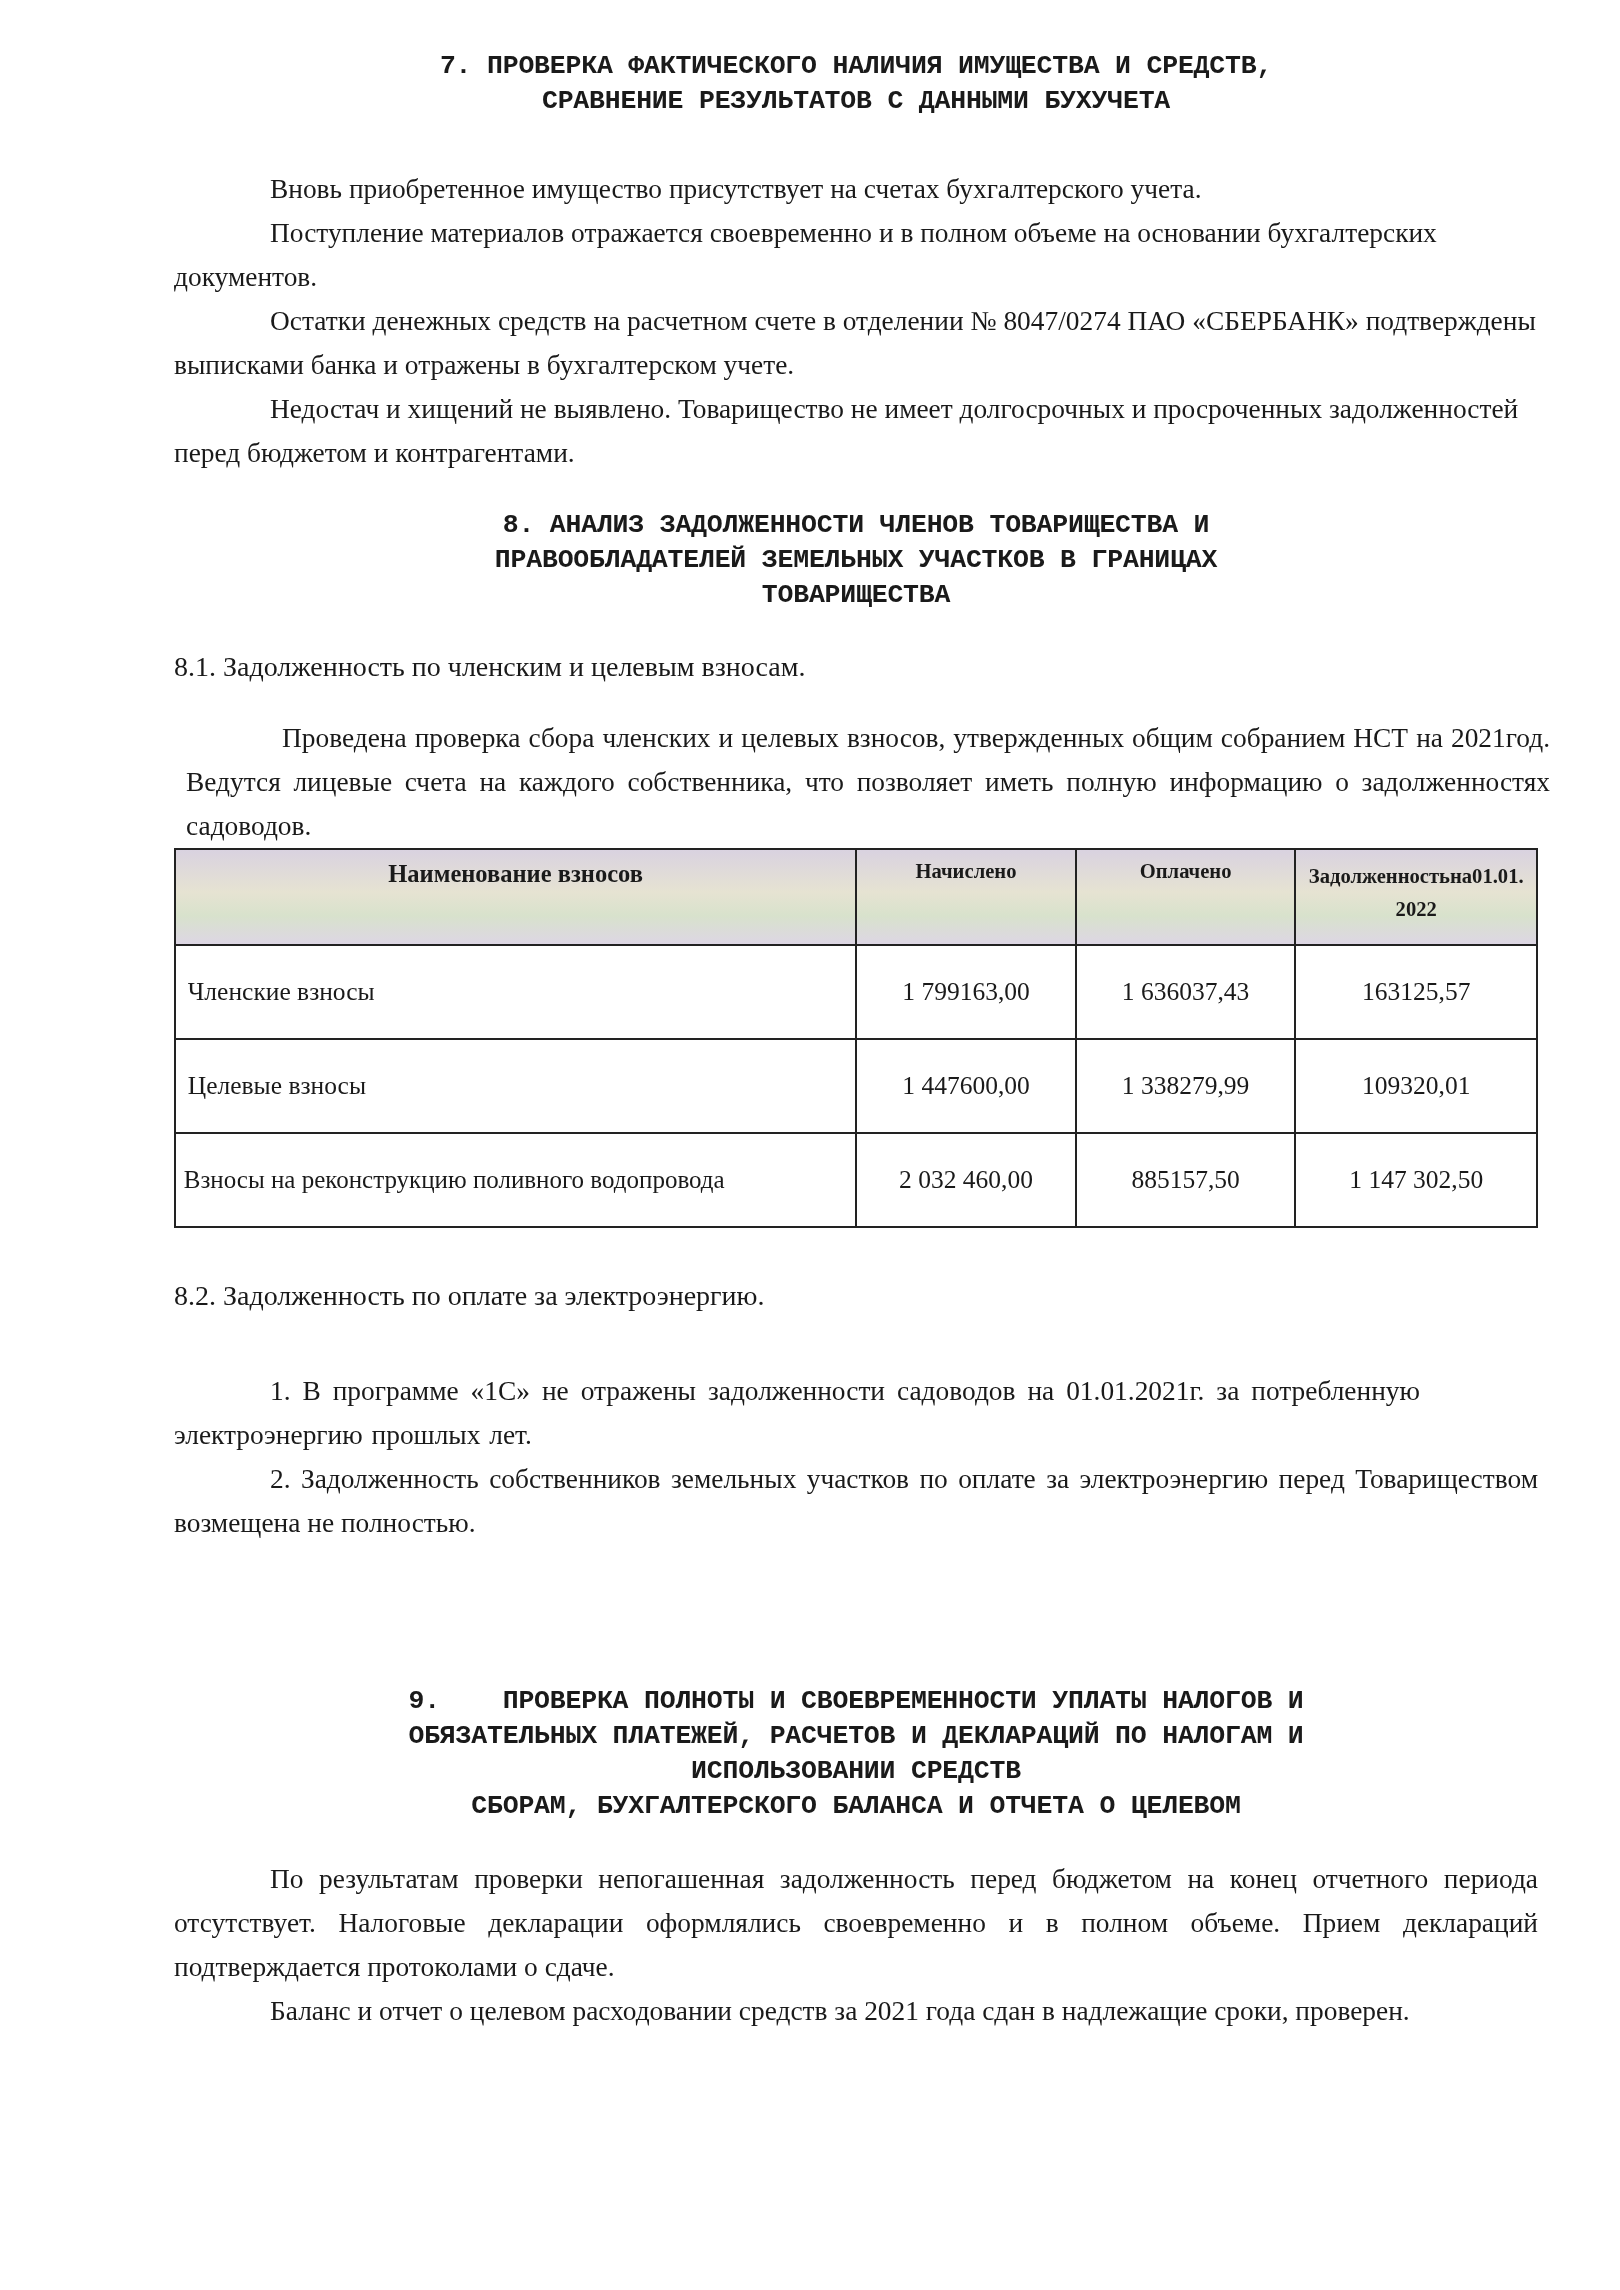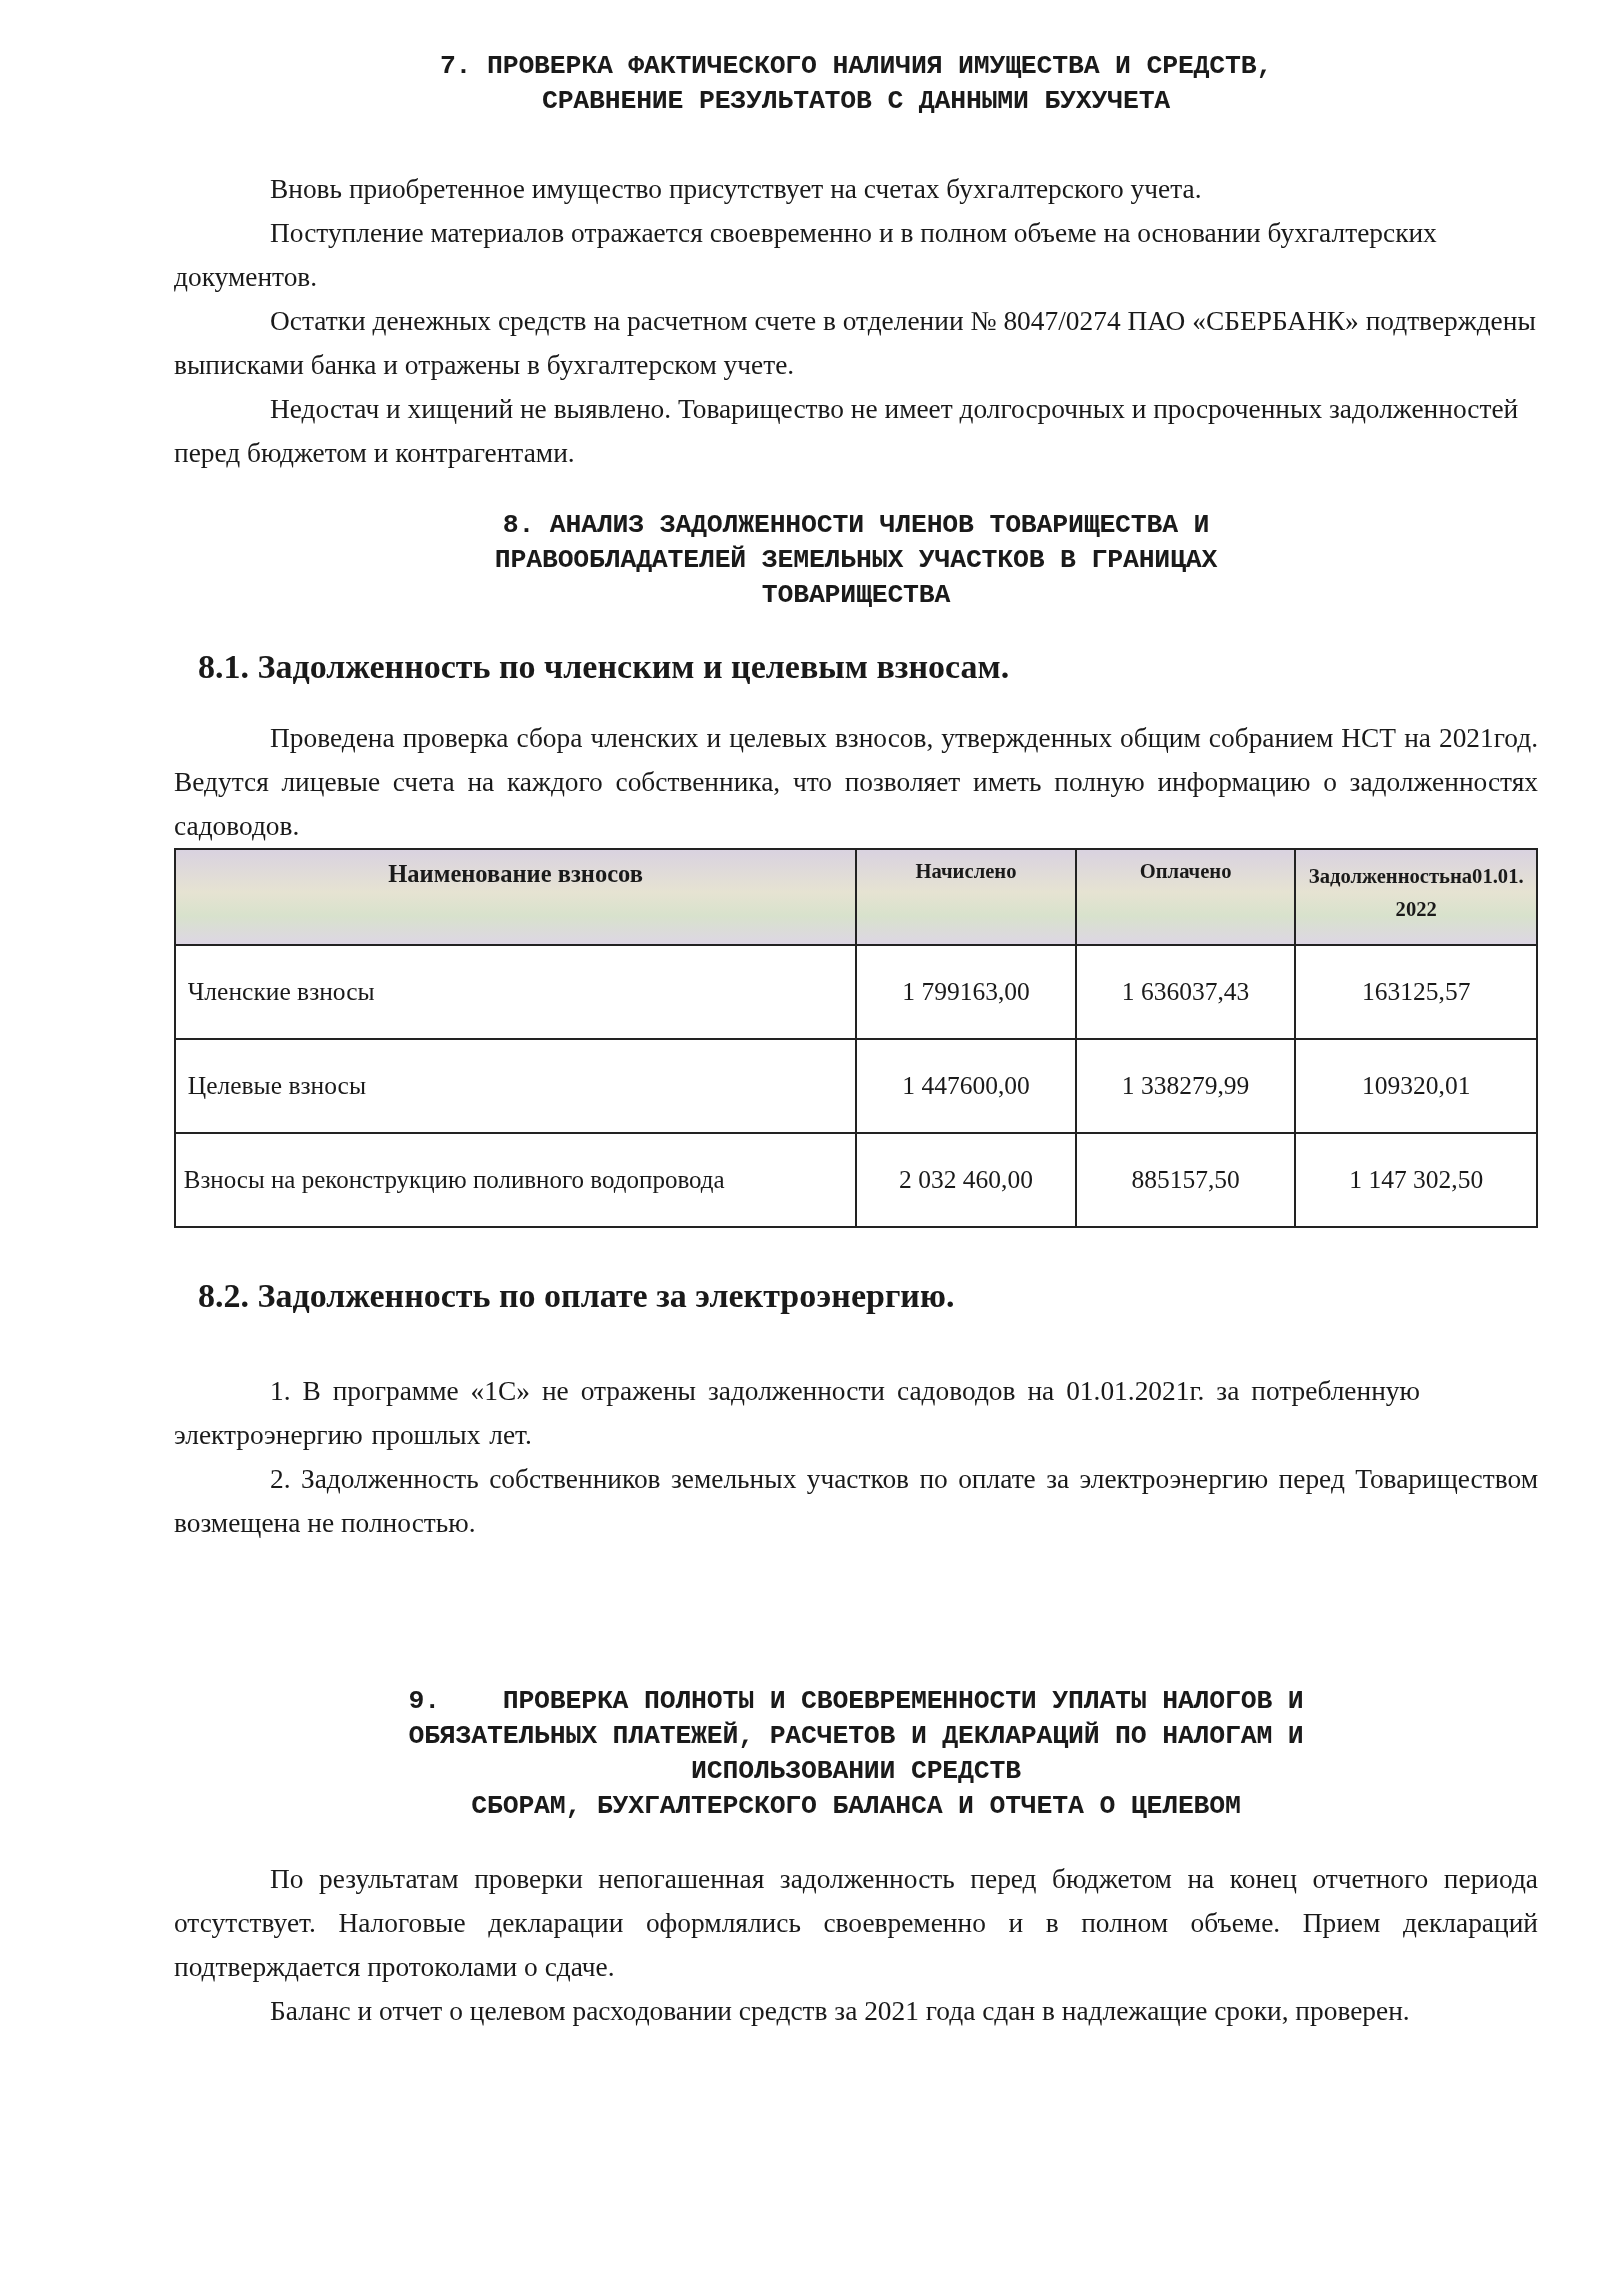--- a/index.html
+++ b/index.html
@@ -6,21 +6,21 @@
     body {
       width: 1620px; height: 2291px; background: #ffffff;
       font-family: "Liberation Serif", "DejaVu Serif", serif;
       color: #1a1a1a; position: relative; overflow: hidden;
     }
     .page { position: absolute; left: 174px; top: 0; width: 1364px; }
     .h-center { text-align: center; font-weight: bold; font-size: 26.5px; line-height: 35px; letter-spacing: -0.2px; font-family: Liberation Mono, monospace; }
     .p { font-size: 27.4px; line-height: 44px; margin: 0; }
     .indent { text-indent: 96px; }
     .justify { text-align: justify; text-align-last: left; }
-    .sub { font-weight: bold; font-size: 34px; line-height: 39px; margin-left: 24px; }
+    .sub { font-weight: normal; font-size: 28px; line-height: 39px; }
     table { border-collapse: collapse; width: 1364px; font-size: 25.5px; }
     th, td { border: 2px solid #222; }
     th {
       font-weight: bold; font-size: 20.6px; vertical-align: top; padding-top: 9.8px;
       background: linear-gradient(180deg, #d9d2e0 0%, #e6e3d2 45%, #d8e2cc 70%, #ddd6e4 100%);
       height: 83px;
       margin-left: 26px;
     }
     th.first { font-size: 24.5px; }
     td { height: 90px; vertical-align: middle; margin-top: 40px; }
@@ -46,21 +46,21 @@
   </div>
 
   <div class="abs h-center" style="top:508px;">
     <div>8. АНАЛИЗ ЗАДОЛЖЕННОСТИ ЧЛЕНОВ ТОВАРИЩЕСТВА И</div>
     <div>ПРАВООБЛАДАТЕЛЕЙ ЗЕМЕЛЬНЫХ УЧАСТКОВ В ГРАНИЦАХ</div>
     <div>ТОВАРИЩЕСТВА</div>
   </div>
 
   <div class="abs sub" style="top:647px;">8.1. Задолженность по членским и целевым взносам.</div>
 
-  <p class="abs p indent justify" style="top:716px;">Проведена проверка сбора членских и целевых взносов, утвержденных общим собранием НСТ на 2021год. Ведутся лицевые счета на каждого собственника, что позволяет иметь полную информацию о задолженностях садоводов.</p>
+  <p class="abs p indent justify" style="top:716px;margin-left:12px;">Проведена проверка сбора членских и целевых взносов, утвержденных общим собранием НСТ на 2021год. Ведутся лицевые счета на каждого собственника, что позволяет иметь полную информацию о задолженностях садоводов.</p>
 
   <div class="abs" style="top:848px;">
     <table>
       <colgroup>
         <col style="width:683px">
           <col style="width:220px">
           <col style="width:220px">
           <col style="width:242px">
       </colgroup>
       <thead>

